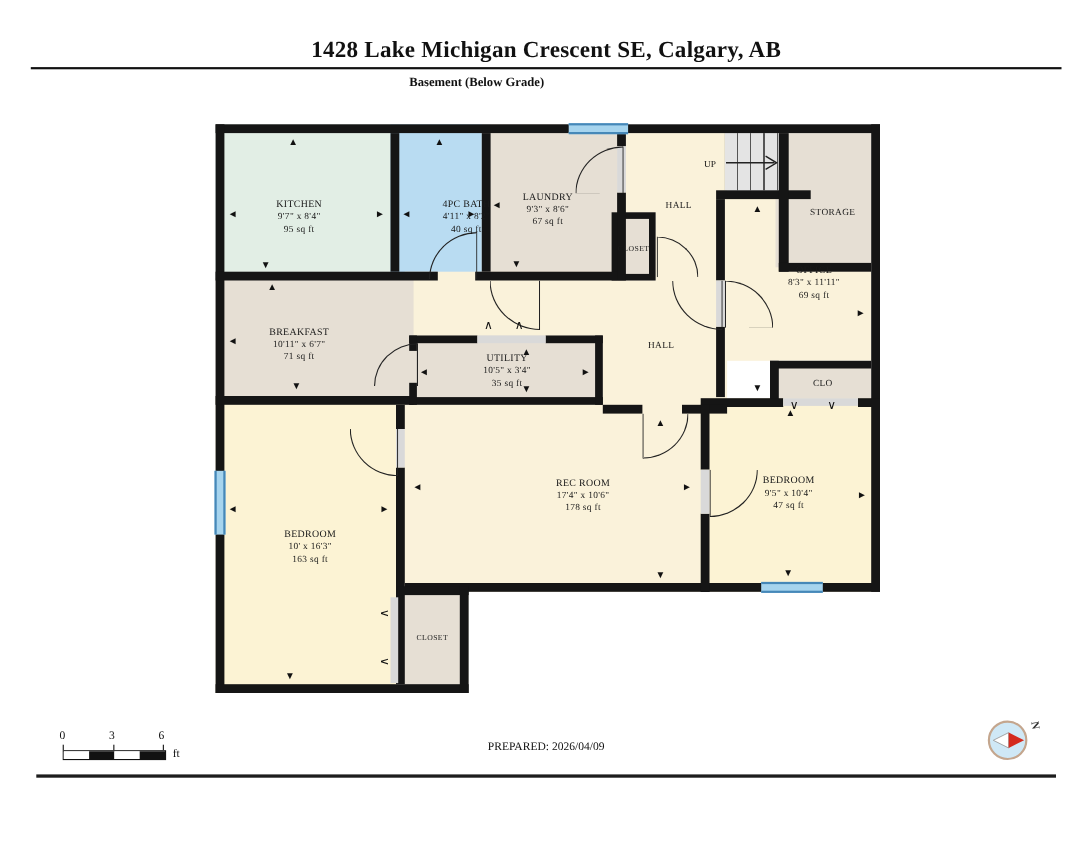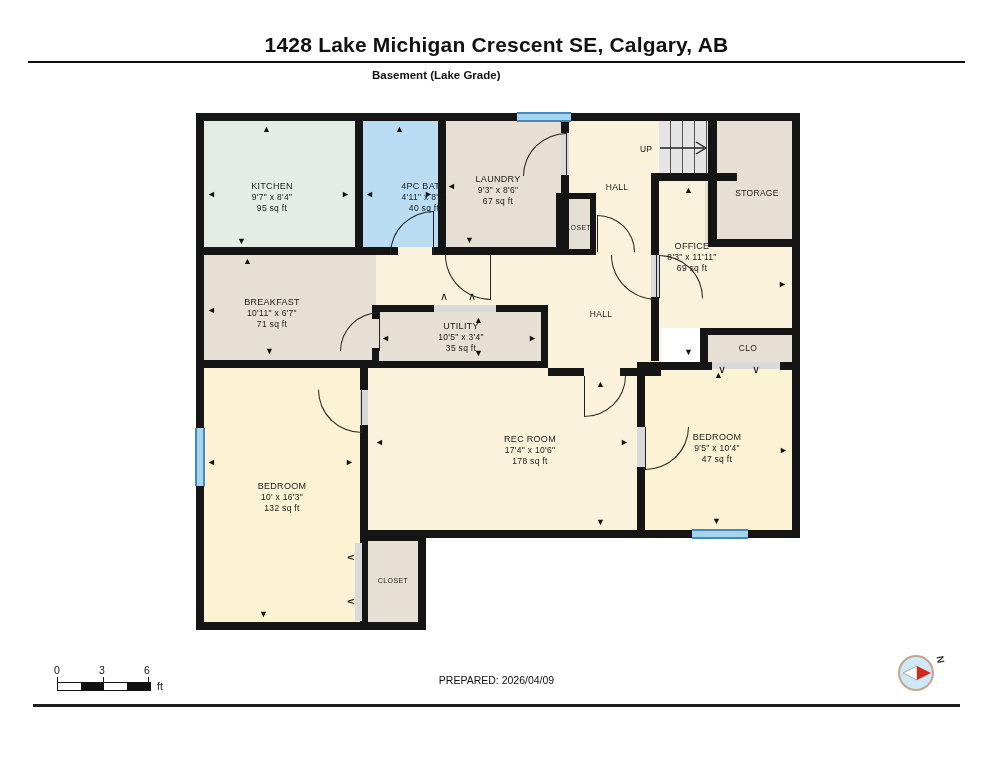--- a/index.html
+++ b/index.html
@@ -1,17 +1,17 @@
 <!DOCTYPE html>
 <html><head>
 <meta charset="utf-8">
 <style>
   html,body{margin:0;padding:0;background:#fff;}
   .page{position:relative;width:993px;height:768px;background:#fff;
-        font-family:Liberation Sans, sans-serif;color:#111;overflow:hidden;}
+        font-family:Liberation Serif, serif;color:#111;overflow:hidden;}
   
   .title{position:absolute;top:33px;left:0;width:100%;text-align:center;
          font-size:21px;font-weight:bold;letter-spacing:.2px;}
   .rule1{position:absolute;left:28px;right:28px;top:61px;height:2px;background:#111;}
   .floor-label{position:absolute;left:372px;top:69px;font-size:11.5px;font-weight:bold;}
   .areas{position:absolute;left:508px;top:69px;font-size:11.5px;line-height:16px;}
   
   .abs{position:absolute;}
   
   .room{position:absolute;}
@@ -56,21 +56,21 @@
   .compass .n{position:absolute;left:41px;top:2px;font-size:10px;font-weight:bold;
               transform:rotate(80deg);color:#333;}
 </style>
 </head>
 <body>
 
 <div class="page">
 
   <div class="title">1428 Lake Michigan Crescent SE, Calgary, AB</div>
   <div class="rule1"></div>
-  <div class="floor-label">Basement (Lake Grade)</div>
+  <div class="floor-label">Basement (Below Grade)</div>
 
   <div class="room c-mint" style="left:196px;top:113px;width:167px;height:142px;"></div>
   <div class="room c-blue" style="left:355px;top:113px;width:91px;height:142px;"></div>
   <div class="room c-tan" style="left:438px;top:113px;width:131px;height:142px;"></div>
   <div class="room c-cream" style="left:561px;top:121px;width:100px;height:140px;"></div>
   <div class="room c-cream" style="left:368px;top:247px;width:293px;height:129px;"></div>
   <div class="room c-cream" style="left:655px;top:177px;width:137px;height:151px;"></div>
   <div class="room c-tan" style="left:705px;top:121px;width:87px;height:122px;"></div>
   <div class="room c-tan" style="left:700px;top:328px;width:92px;height:40px;"></div>
   <div class="room c-tan" style="left:196px;top:253px;width:180px;height:115px;"></div>
@@ -164,42 +164,42 @@
     <span class="nm">4PC BATH</span><br>
     <span>4'11" x 8'2"</span><br>
     <span>40 sq ft</span></div>
   <div class="rlabel" style="left:498px;top:190px;">
     <span class="nm">LAUNDRY</span><br>
     <span>9'3" x 8'6"</span><br>
     <span>67 sq ft</span></div>
   <div class="rlabel small" style="left:576px;top:227px;">CLOSET</div>
   <div class="rlabel" style="left:617px;top:187px;">HALL</div>
   <div class="rlabel" style="left:757px;top:193px;">STORAGE</div>
-  <div class="rlabel" style="left:692px;top:257px;">
+  <div class="rlabel" style="left:740px;top:257px;">
     <span class="nm">OFFICE</span><br>
     <span>8'3" x 11'11"</span><br>
     <span>69 sq ft</span></div>
   <div class="rlabel" style="left:748px;top:348px;">CLO</div>
   <div class="rlabel" style="left:272px;top:313px;">
     <span class="nm">BREAKFAST</span><br>
     <span>10'11" x 6'7"</span><br>
     <span>71 sq ft</span></div>
   <div class="rlabel" style="left:461px;top:337px;">
     <span class="nm">UTILITY</span><br>
     <span>10'5" x 3'4"</span><br>
     <span>35 sq ft</span></div>
   <div class="rlabel" style="left:601px;top:314px;">HALL</div>
   <div class="rlabel" style="left:530px;top:450px;">
     <span class="nm">REC ROOM</span><br>
     <span>17'4" x 10'6"</span><br>
     <span>178 sq ft</span></div>
   <div class="rlabel" style="left:282px;top:497px;">
     <span class="nm">BEDROOM</span><br>
     <span>10' x 16'3"</span><br>
-    <span>132 sq ft</span></div>
+    <span>163 sq ft</span></div>
   <div class="rlabel" style="left:717px;top:448px;">
     <span class="nm">BEDROOM</span><br>
     <span>9'5" x 10'4"</span><br>
     <span>47 sq ft</span></div>
   <div class="rlabel small" style="left:393px;top:580px;">CLOSET</div>
 
   <div class="ar" style="left:262px;top:125px;">▲</div>
   <div class="ar" style="left:207px;top:190px;">◄</div>
   <div class="ar" style="left:341px;top:190px;">►</div>
   <div class="ar" style="left:237px;top:237px;">▼</div>

